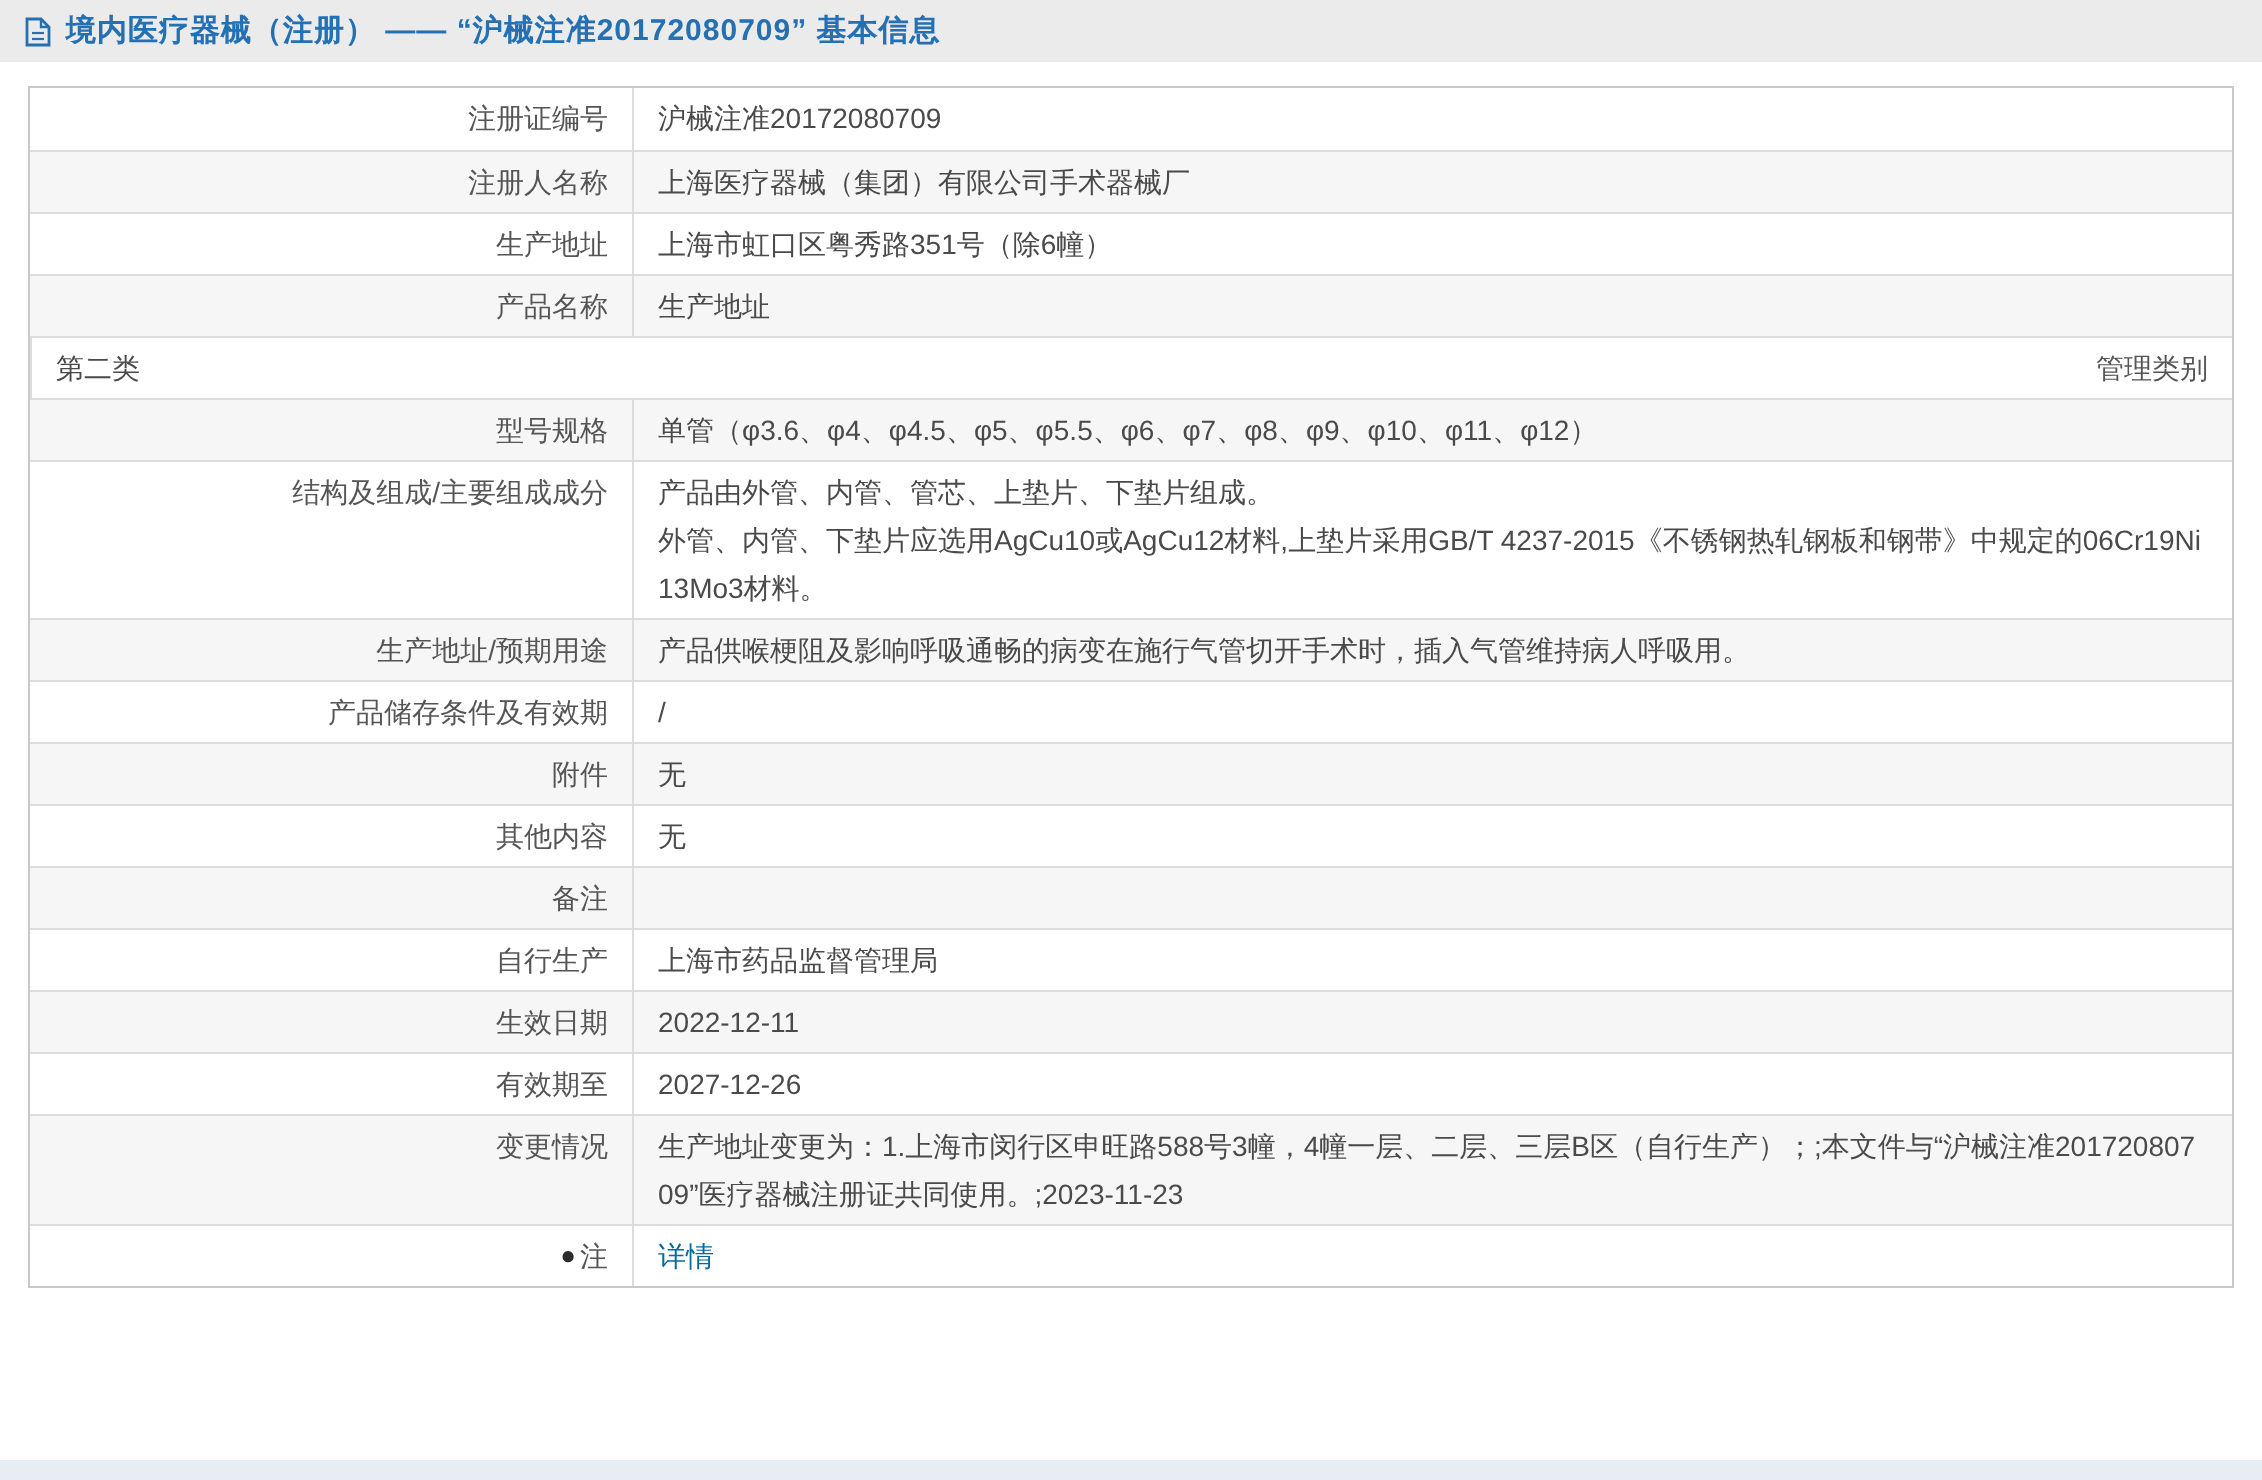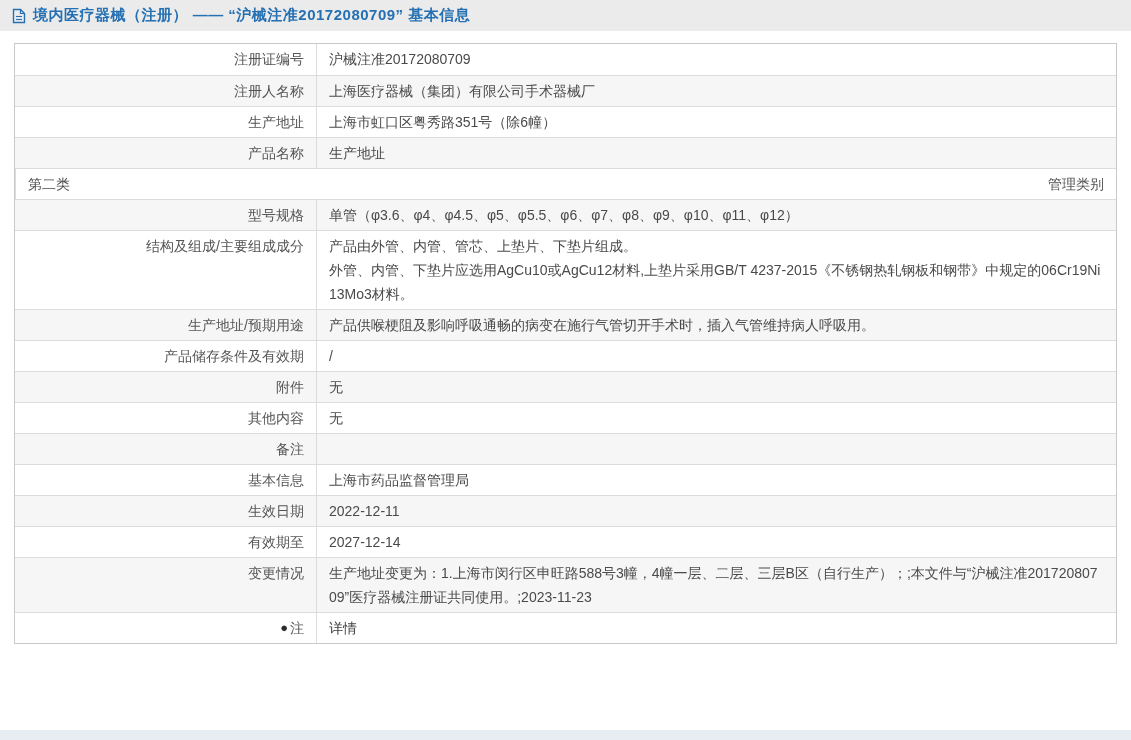--- a/index.html
+++ b/index.html
@@ -29,21 +29,21 @@
   .cell { display:flex; align-items:flex-start; padding:3px 12px; line-height:24px; }
   .cell.label {
     flex:0 0 301px; width:301px; justify-content:flex-end; text-align:right;
     color:#555555;
   }
   .cell.value {
     flex:1; border-left:1px solid #dcdcdc; color:#4a4a4a;
     white-space:pre-line; word-break:break-all;
   }
   .note-ico { color:#2b2b2b; font-size:13px; margin-right:2px; }
-  .detail-link { color:#404040; text-decoration:none; cursor:pointer; }
+  .detail-link { color:#0369a1; text-decoration:none; cursor:pointer; }
   .footer-strip {
     position:absolute; left:0; right:0; bottom:0; height:10px; background:#e8edf3;
   }
 </style>
 </head>
 <body>
 
 <header class="title-bar">
   <span class="doc-icon">
     <svg width="14" height="16" viewBox="0 0 14 16">
@@ -175,21 +175,21 @@
       <span class="label-text">备注</span>
     </div>
     <div class="cell value">
       <span class="value-text"></span>
     </div>
   </div>
 
   <div class="row">
     <div class="cell label">
 
-      <span class="label-text">基本信息</span>
+      <span class="label-text">自行生产</span>
     </div>
     <div class="cell value">
       <span class="value-text">上海市药品监督管理局</span>
     </div>
   </div>
 
 
   <div class="row">
     <div class="cell label">
 
@@ -199,21 +199,21 @@
       <span class="value-text">2022-12-11</span>
     </div>
   </div>
 
   <div class="row">
     <div class="cell label">
 
       <span class="label-text">有效期至</span>
     </div>
     <div class="cell value">
-      <span class="value-text">2027-12-14</span>
+      <span class="value-text">2027-12-26</span>
     </div>
   </div>
 
   <div class="row">
     <div class="cell label">
 
       <span class="label-text">变更情况</span>
     </div>
     <div class="cell value">
       <span class="value-text">生产地址变更为：1.上海市闵行区申旺路588号3幢，4幢一层、二层、三层B区（自行生产）；;本文件与“沪械注准20172080709”医疗器械注册证共同使用。;2023-11-23</span>

